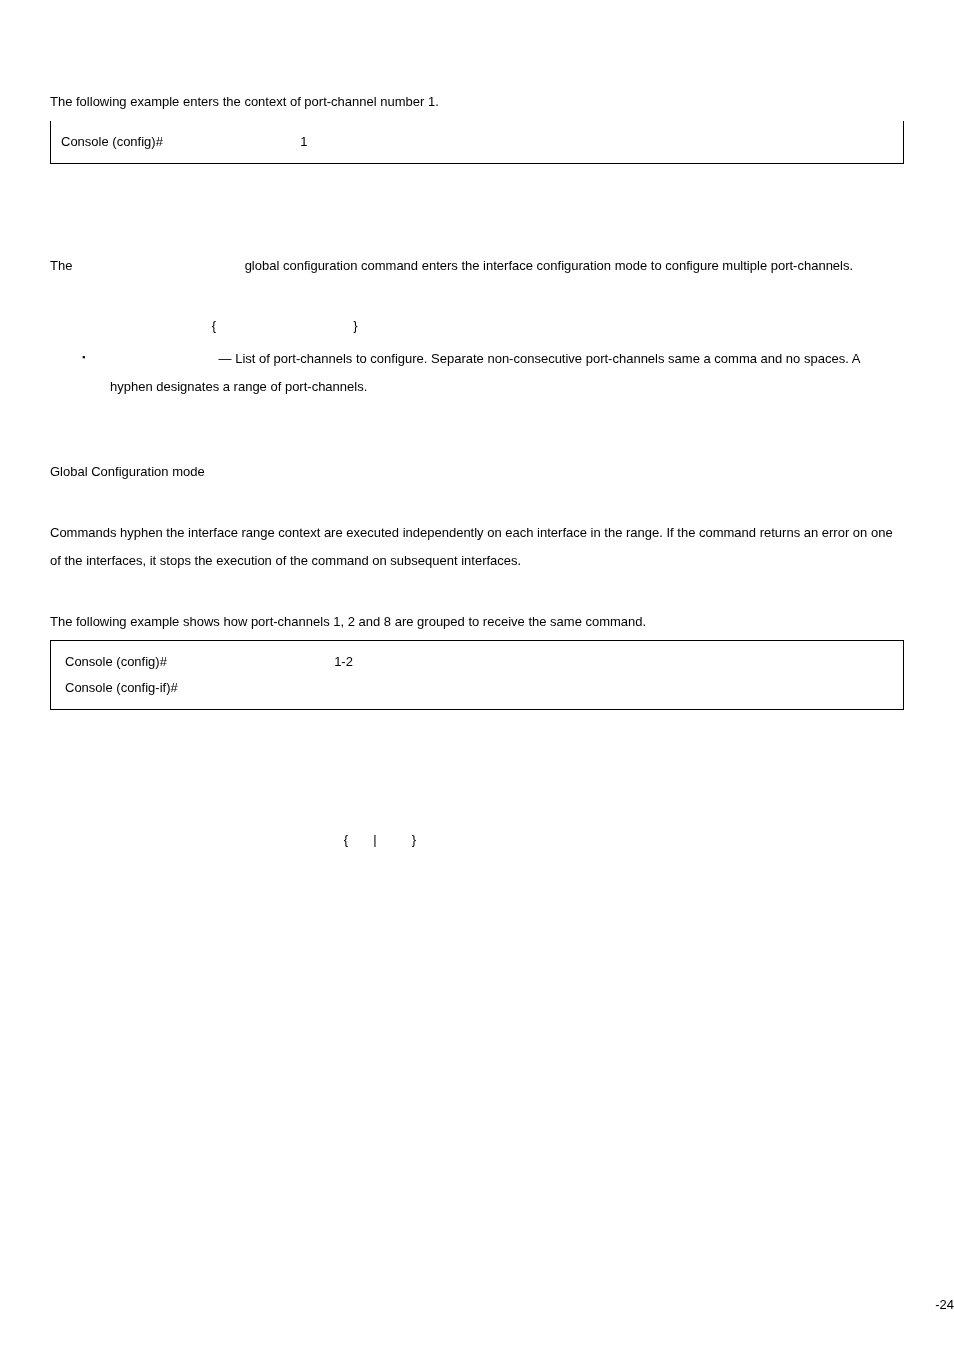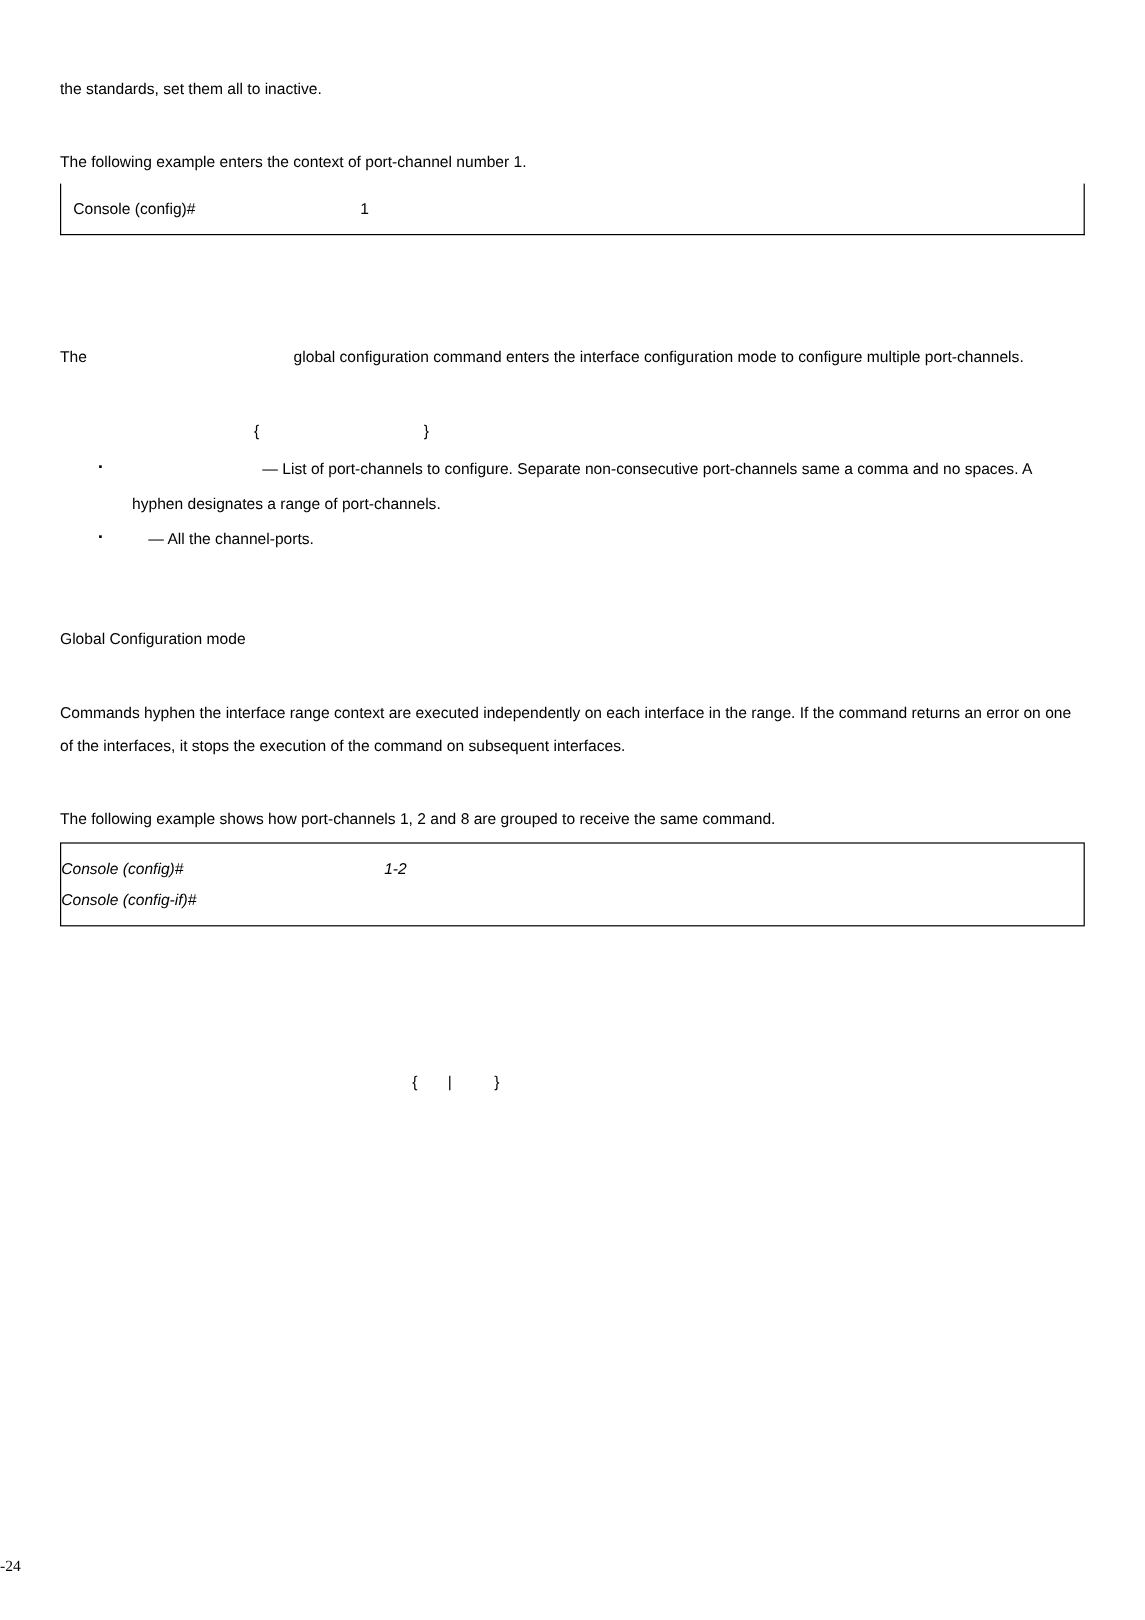--- a/index.html
+++ b/index.html
@@ -20,24 +20,23 @@
     .big-gap { height: 56px; }
     .code-box {
       border: 1px solid #000;
       border-top: none;
       padding: 8px 10px;
       margin-top: 0;
       margin-bottom: 4px;
     }
     .code-box-full {
       border: 1px solid #000;
-      padding: 8px 0;
+      padding: 8px 14px;
       margin-top: 0;
       margin-bottom: 4px;
-      font-style: italic;
     }
     .code-line { line-height: 2.0; }
     ul.bullets {
       list-style: none;
       padding-left: 32px;
       margin: 0;
     }
     ul.bullets > li {
       position: relative;
       padding-left: 28px;
@@ -49,33 +48,31 @@
       left: 0;
       top: 0;
       font-size: 9px;
       line-height: 2.8;
     }
     .page-num {
       position: absolute;
       bottom: 30px;
       left: 0;
       width: 100%;
-      text-align: left;
+      text-align: right;
       font-size: 13px;
-      font-family: Liberation Serif, serif;
     }
     .indent-syntax { padding-left: 98px; }
     .indent-syntax2 { padding-left: 160px; }
   </style>
 </head>
 <body>
 
 <div class="content">
 
-  <div class="para">the standards, set them all to inactive.</div>
 
   <div class="section-gap"></div>
 
   <div class="para">The following example enters the context of port-channel number 1.</div>
 
   <div class="code-box">
     <div class="code-line">
       <span>Console (config)# </span>
       <span style="display:inline-block; width:130px;"></span>
       <span>1</span>
@@ -96,23 +93,20 @@
   <div class="para indent-syntax">
     <span style="display:inline-block; width:60px;"></span>
     <span>{</span>
     <span style="display:inline-block; width:130px;"></span>
     <span>}</span>
   </div>
 
   <ul class="bullets">
     <li>
       <span style="display:inline-block; width:105px;"></span><span> — List of port-channels to configure. Separate non-consecutive port-channels same a comma and no spaces. A hyphen designates a range of port-channels.</span>
-    </li>
-    <li>
-      <span style="display:inline-block; width:10px;"></span><span> — All the channel-ports.</span>
     </li>
   </ul>
 
   <div class="section-gap"></div>
 
 
   <div class="section-gap"></div>
 
   <div class="para">Global Configuration mode</div>
 

